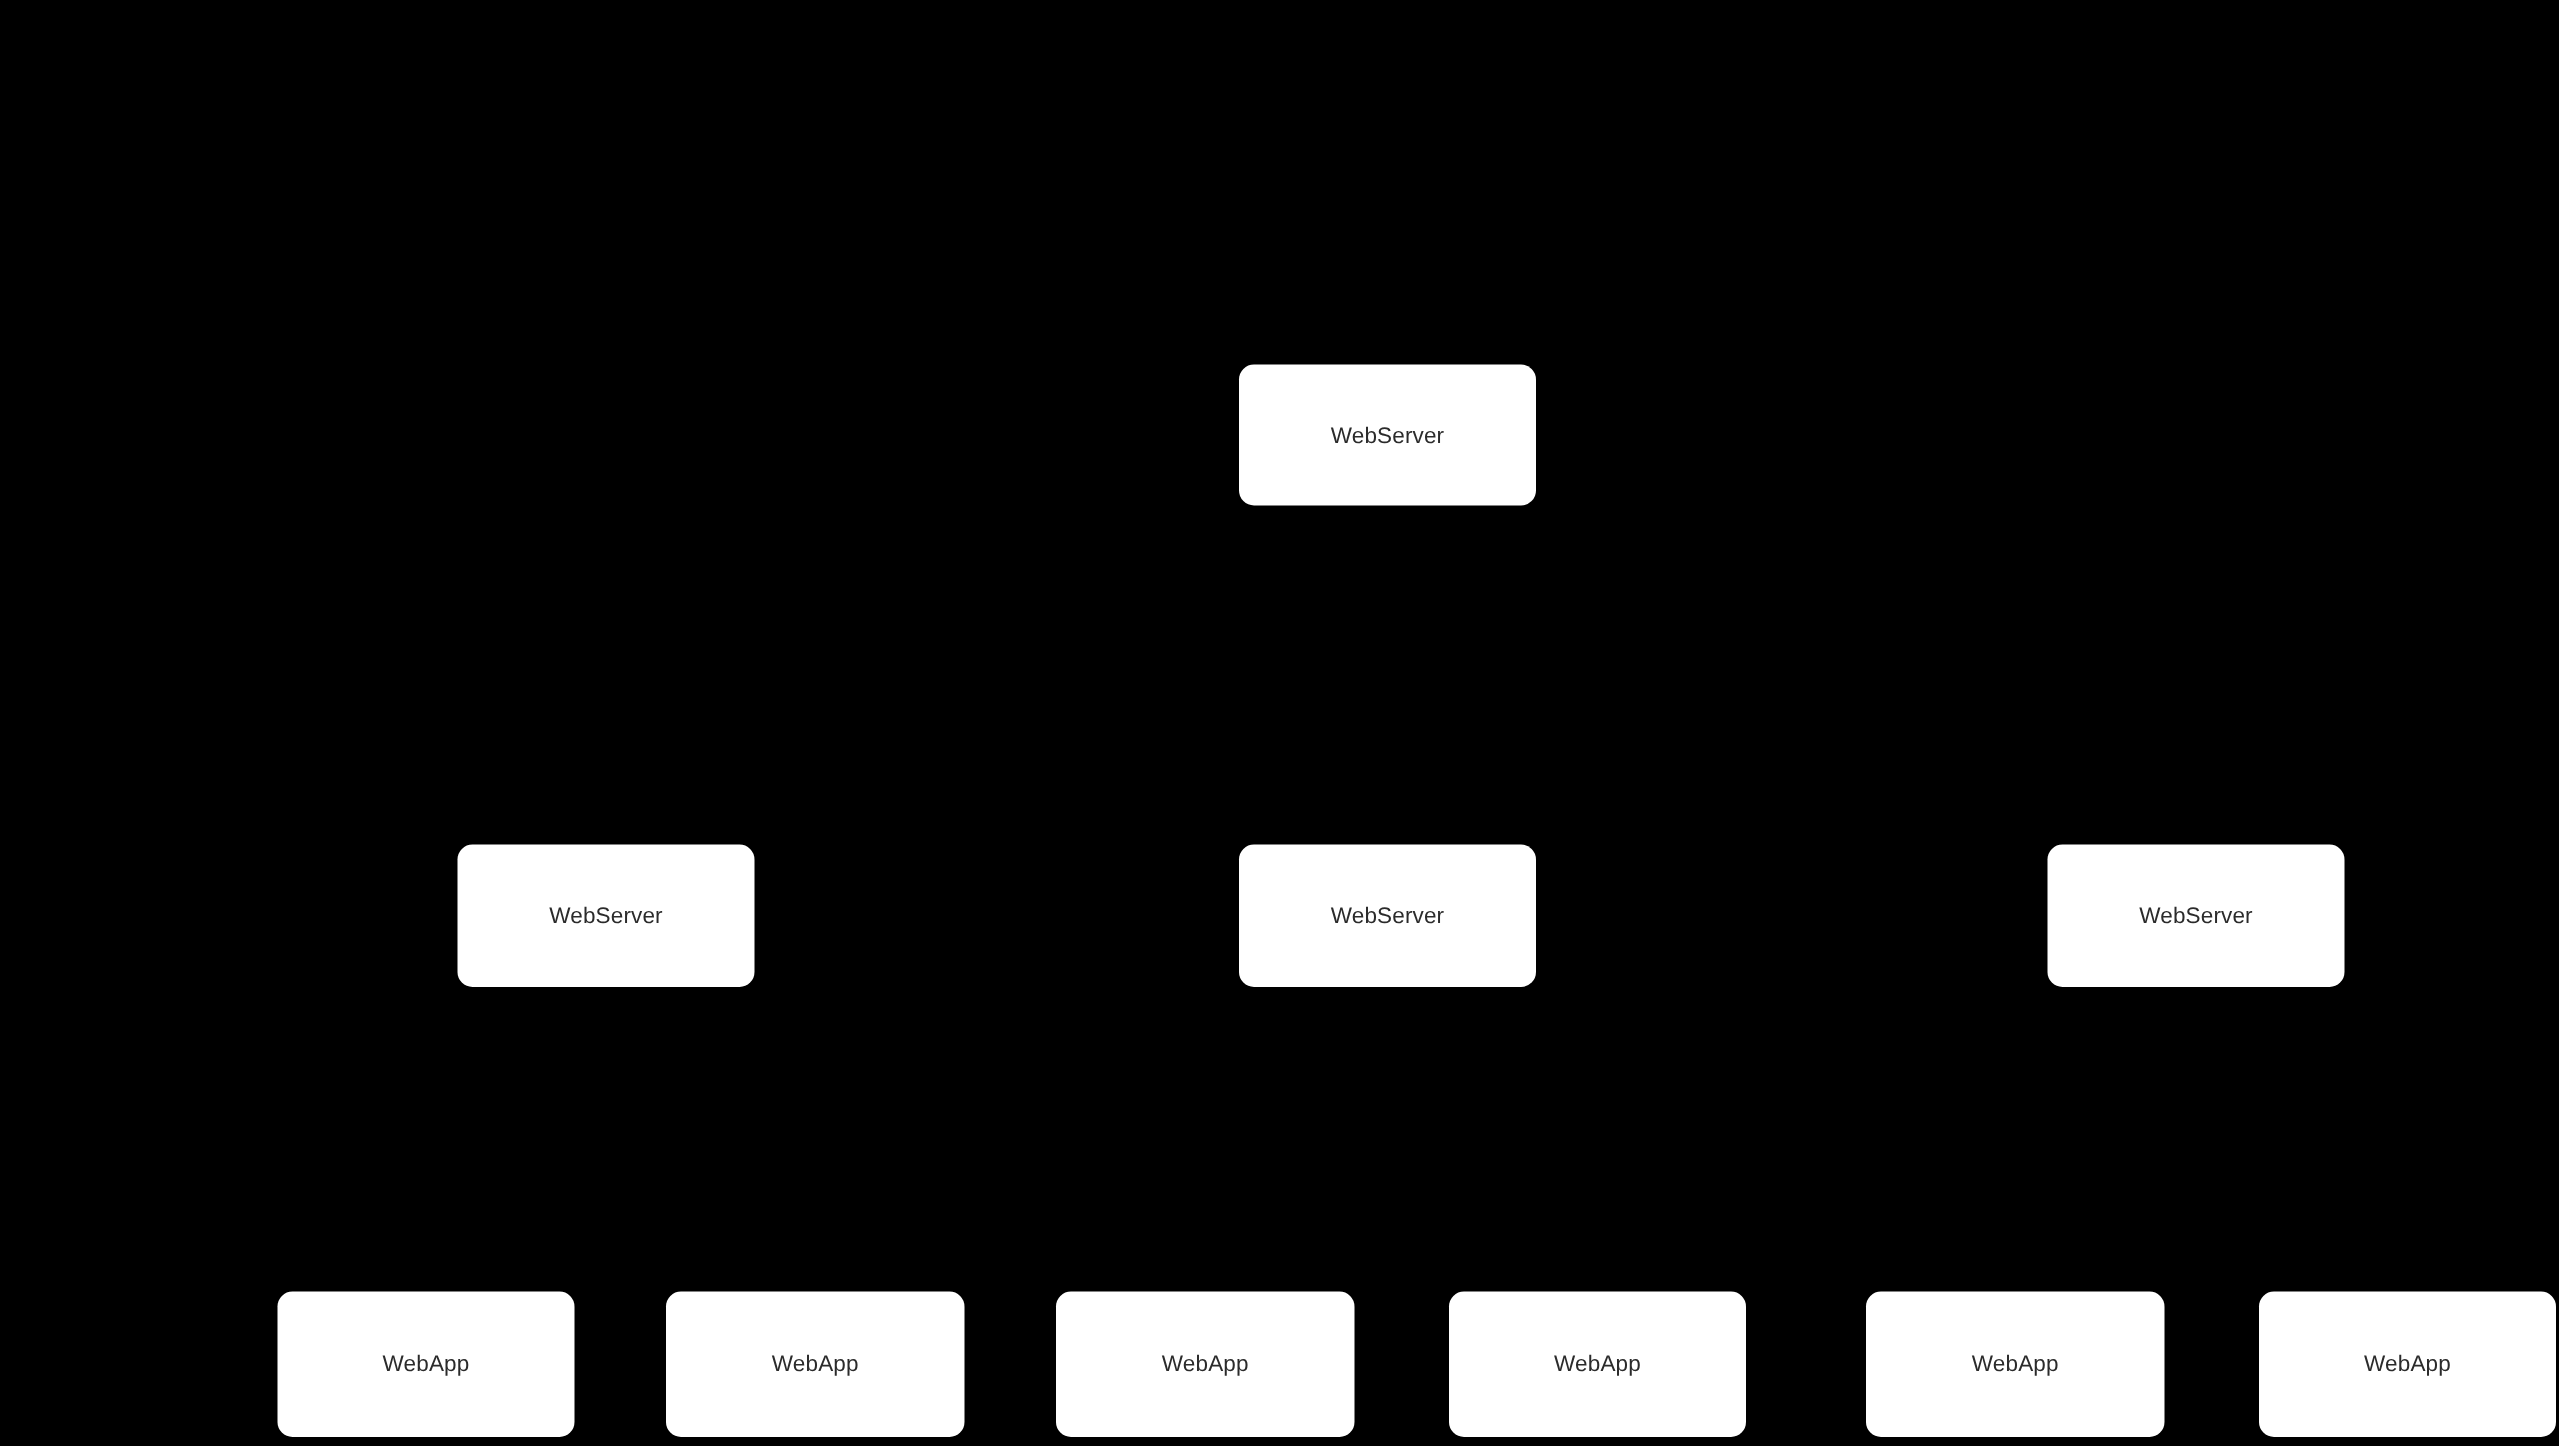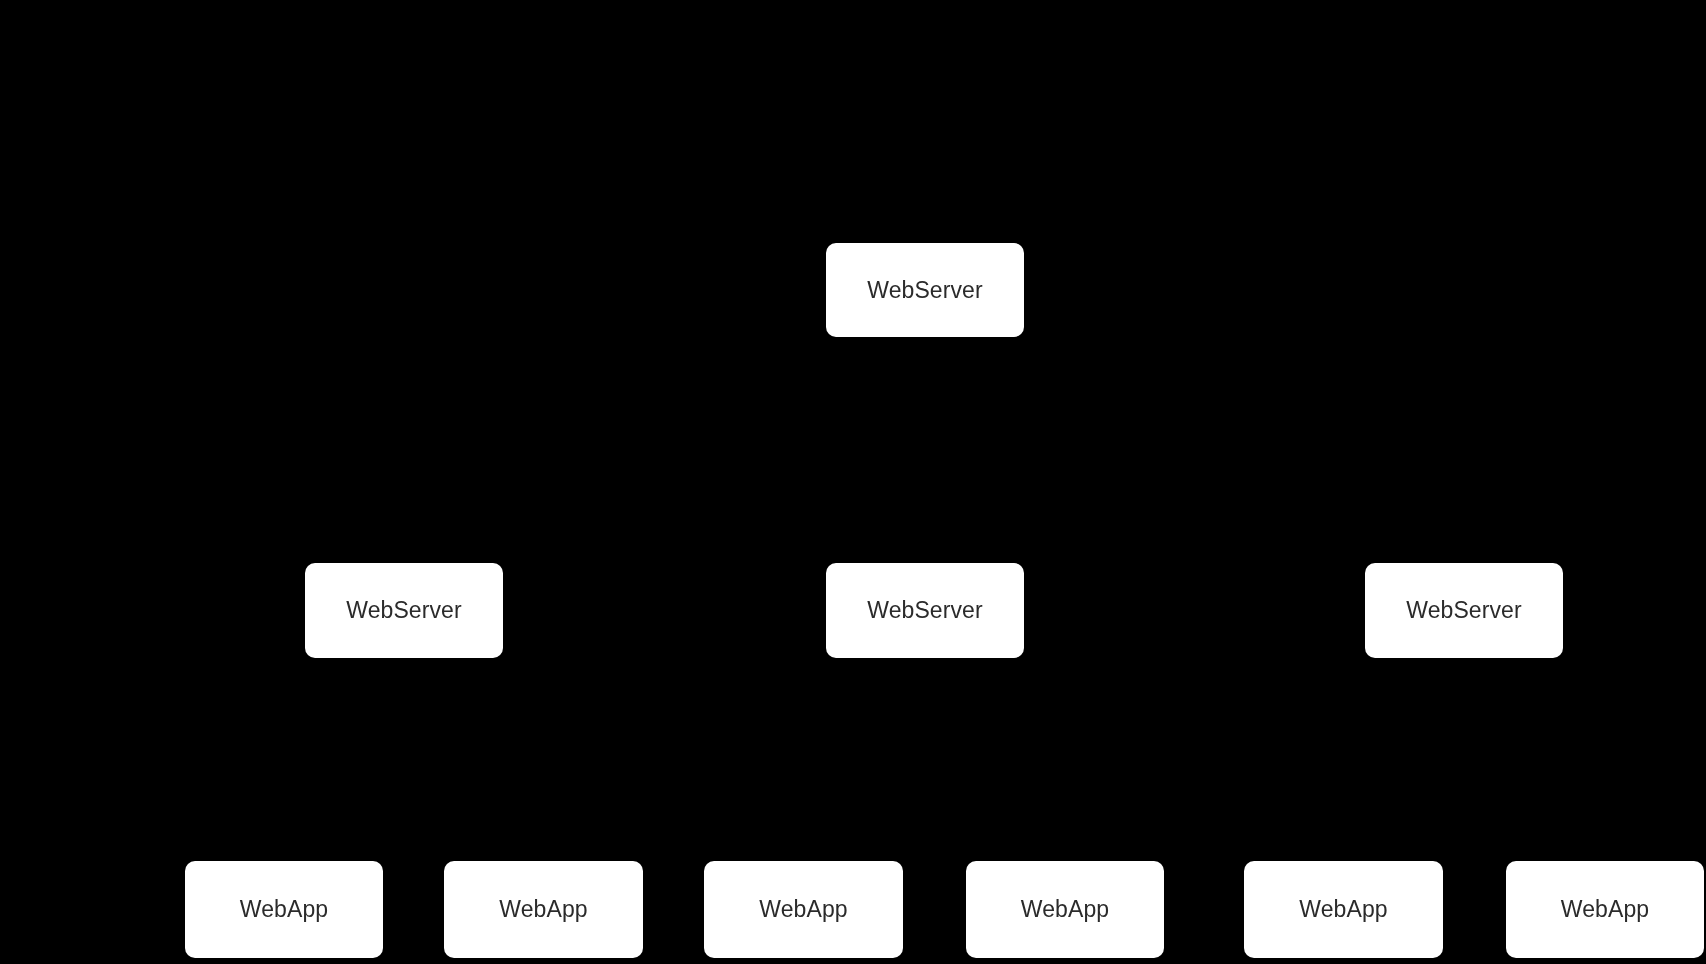--- a/index.html
+++ b/index.html
@@ -33,21 +33,21 @@
     box-sizing: border-box;
     background: #ffffff;
     border-radius: 10px;
     display: flex;
     align-items: center;
     justify-content: center;
     overflow: hidden;
   }
   .node-label {
     font-family: "Liberation Sans", "DejaVu Sans", sans-serif;
-    font-size: 23px;
+    font-size: 15px;
     line-height: 1;
     color: #2b2b2b;
     letter-spacing: 0.1px;
     white-space: nowrap;
     text-align: center;
   }
 </style>
 </head>
 <body>
 

